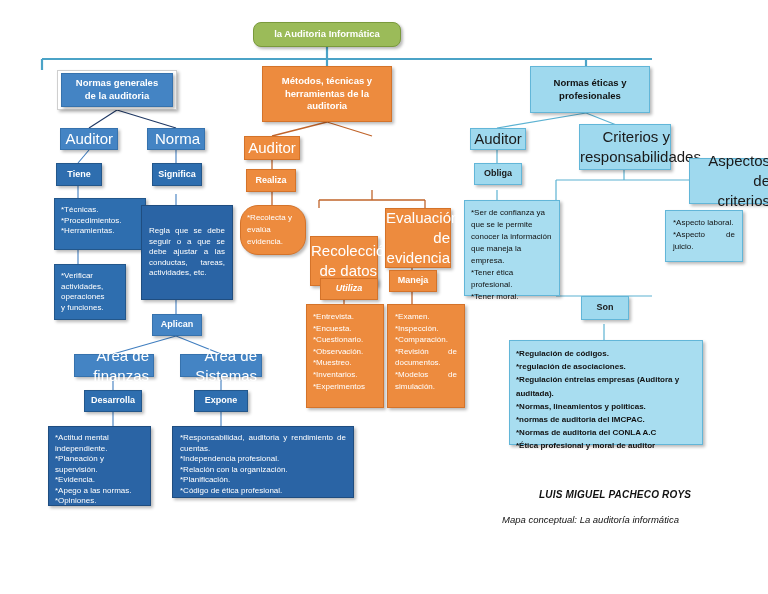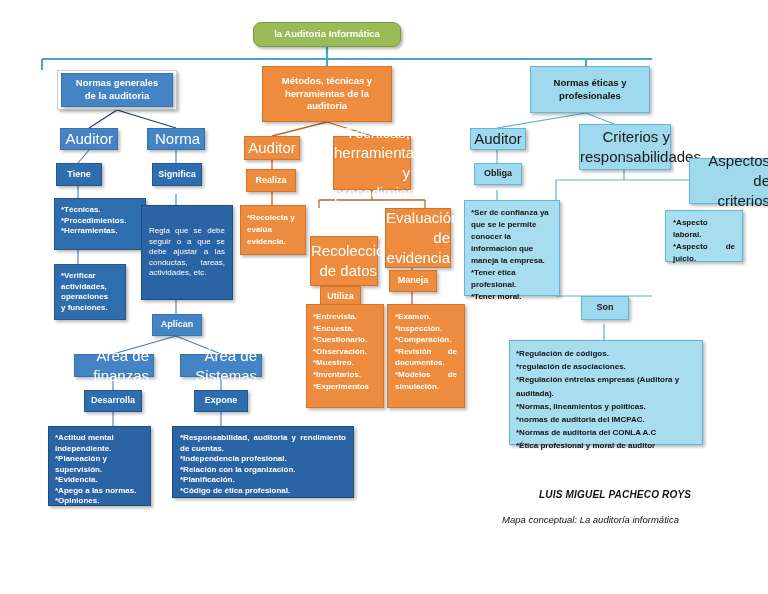--- a/index.html
+++ b/index.html
@@ -24,21 +24,21 @@
   .cyan{background:#9FD9EE;border:1px solid #62b6d8;color:#1a1a1a;}
   .cyan2{background:#A8DDF0;border:1px solid #62b6d8;color:#111;}
   .white{background:#ffffff;border:1px solid #cfcfcf;}
 
   .lvl1{font-size:9.5px;font-weight:bold;}
   .lbl{font-size:15px;text-align:right;}
   .lbl-b{font-size:9px;font-weight:bold;}
   .body{font-size:8px;}
   .body-j .txt{text-align:justify;padding:0 7px;}
   .tl .txt{text-align:left;padding:0 6px;}
-  .node.alignTop{align-items:flex-start;font-weight:bold;}
+  .node.alignTop{align-items:flex-start;}
   .node.alignTop .txt{padding-top:6px;}
 
   .footer{position:absolute;z-index:5;color:#111;}
   #sig{font-size:10px;font-weight:bold;font-style:italic;letter-spacing:.2px;}
   #cap{font-size:9.5px;font-style:italic;}
 </style>
 </head>
 <body>
 
 <div id="canvas">
@@ -180,44 +180,39 @@
 
   <div class="node orange lvl1" style="left:262px;top:66px;width:130px;height:56px;">
     <span class="txt">Métodos, técnicas y
 herramientas de la
 auditoria</span>
   </div>
 
   <div class="node orange lbl" style="left:244px;top:136px;width:56px;height:24px;">
     <span class="txt">Auditor</span>
   </div>
-  <div class="node orange lbl" style="left:333px;top:136px;width:78px;height:54px;">
-    <span class="txt">Técnicas,
-herramientas y
-procedimientos</span>
-  </div>
 
   <div class="node orange lbl-b" style="left:246px;top:169px;width:50px;height:23px;">
     <span class="txt">Realiza</span>
   </div>
-  <div class="node orange body tl alignTop" style="left:240px;top:205px;width:66px;height:50px;line-height:1.5;">
+  <div class="node orange body tl alignTop" style="left:240px;top:205px;width:66px;height:50px;line-height:1.5;border-radius:18px;">
     <span class="txt">*Recolecta y evalúa evidencia.</span>
   </div>
 
   <div class="node orange lbl" style="left:310px;top:208px;width:68px;height:50px;margin-top:28px;">
     <span class="txt">Recolección
 de datos</span>
   </div>
   <div class="node orange lbl" style="left:385px;top:208px;width:66px;height:60px;">
     <span class="txt">Evaluación
 de
 evidencia</span>
   </div>
 
-  <div class="node orange lbl-b" style="left:320px;top:286px;width:41px;height:22px;">
+  <div class="node orange lbl-b" style="left:320px;top:278px;width:58px;height:22px;font-style:italic;">
     <span class="txt">Utiliza</span>
   </div>
   <div class="node orange lbl-b" style="left:389px;top:270px;width:48px;height:22px;">
     <span class="txt">Maneja</span>
   </div>
 
   <div class="node orange body tl alignTop" style="left:306px;top:304px;width:78px;height:104px;line-height:1.45;">
     <span class="txt">*Entrevista.
 *Encuesta.
 *Cuestionario.

